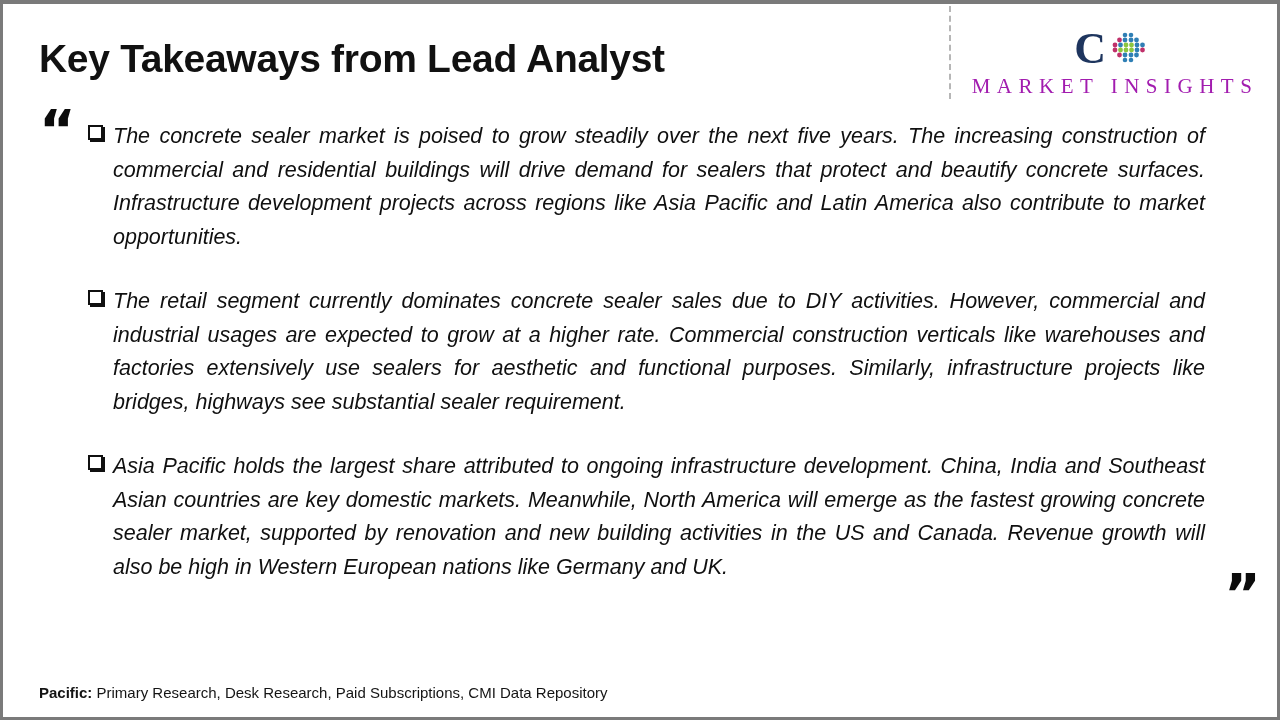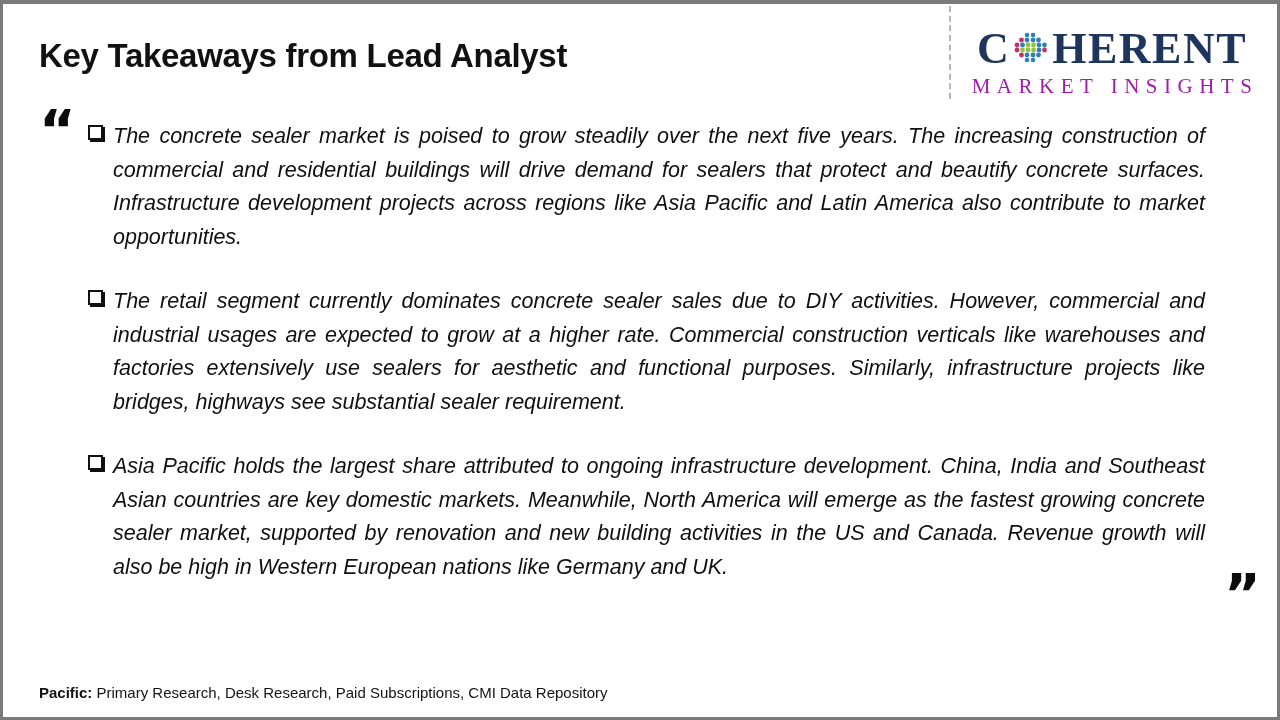--- a/index.html
+++ b/index.html
@@ -26,21 +26,21 @@
     border-bottom: 3px solid #7a7a7a;
     overflow: hidden;
   }
 
   
   .slide-title {
     position: absolute;
     left: 36px;
     top: 33px;
     font-family: "Liberation Sans", sans-serif;
-    font-size: 33px;
+    font-size: 39px;
     font-weight: bold;
     letter-spacing: -0.3px;
     color: #111111;
     white-space: nowrap;
   }
 
   .header-divider {
     position: absolute;
     left: 946px;
     top: 2px;
@@ -214,21 +214,20 @@
             <circle cx="10.5" cy="26" r="2.4" fill="#c0306a"></circle>
             <circle cx="16" cy="26" r="2.4" fill="#2f7fb5"></circle>
             <circle cx="22" cy="26" r="2.4" fill="#2f7fb5"></circle>
             <circle cx="27.5" cy="26" r="2.4" fill="#2f7fb5"></circle>
 
             <circle cx="16" cy="31" r="2.3" fill="#2f7fb5"></circle>
             <circle cx="22" cy="31" r="2.3" fill="#2f7fb5"></circle>
           </g>
         </svg>
       </span>
-      <span class="logo-letter">HERENT</span>
     </div>
     <div class="logo-sub">MARKET INSIGHTS</div>
   </div>
 
   <div class="quote-open">“</div>
 
   <div class="body-wrap">
 
     <div class="takeaway">
       <span class="bullet-sq"></span><span>The concrete sealer market is poised to grow steadily over the next five years. The increasing construction of commercial and residential buildings will drive demand for sealers that protect and beautify concrete surfaces. Infrastructure development projects across regions like Asia Pacific and Latin America also contribute to market opportunities.</span>

